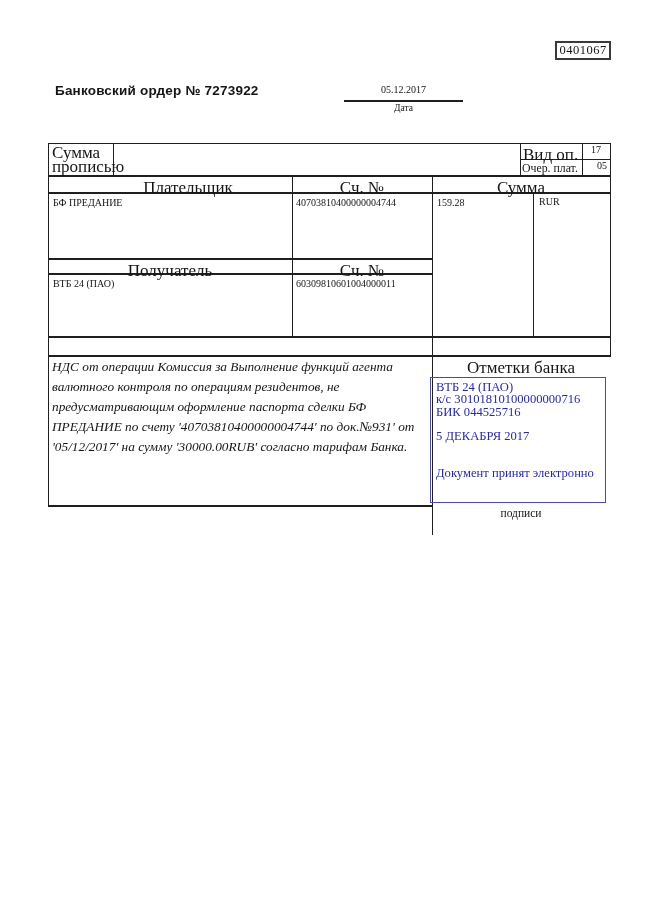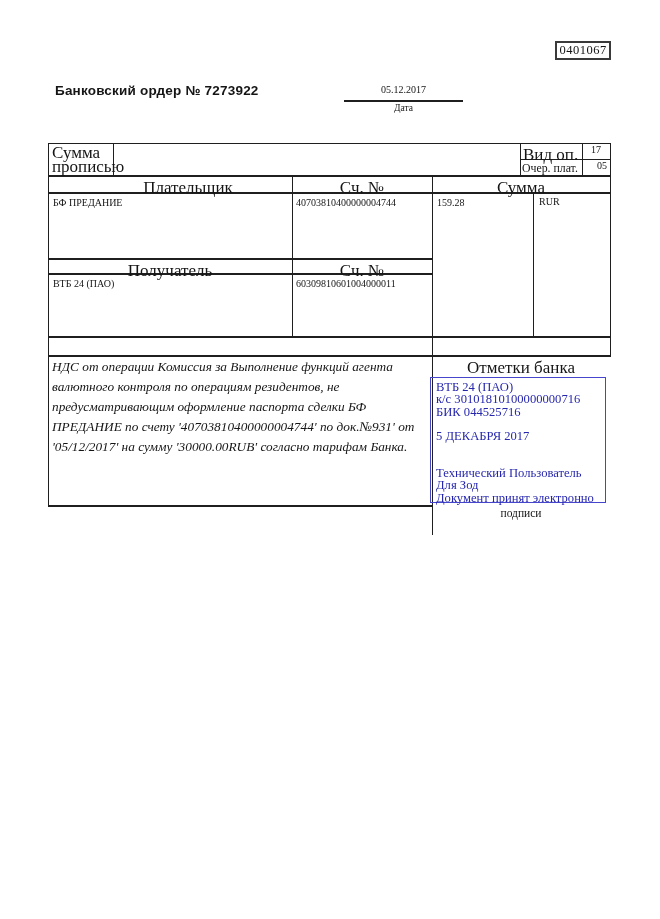--- a/index.html
+++ b/index.html
@@ -98,19 +98,18 @@
   <div class="abs ctr cell-label" style="left:432px; top:358px; width:178px;">Отметки банка</div>
 
   <div class="abs stamp-box" style="left: 430px; top: 377px; color: rgb(39, 39, 174); border-color: rgb(70, 70, 205);">
       <div class="stamp-line">ВТБ 24 (ПАО)</div>
       <div class="stamp-line">к/с 30101810100000000716</div>
       <div class="stamp-line">БИК 044525716</div>
       <div class="stamp-line">&nbsp;</div>
       <div class="stamp-line">5 ДЕКАБРЯ 2017</div>
       <div class="stamp-line">&nbsp;</div>
       <div class="stamp-line">&nbsp;</div>
-      <div class="stamp-line">Технический Пользователь Для Зод</div>
       <div class="stamp-line">Документ принят электронно</div>
     </div>
 
   <div class="abs ctr" style="left:432px; top:507px; width:178px; font-size:11.5px;">подписи</div>
 
 </div>
 
 </body></html>

